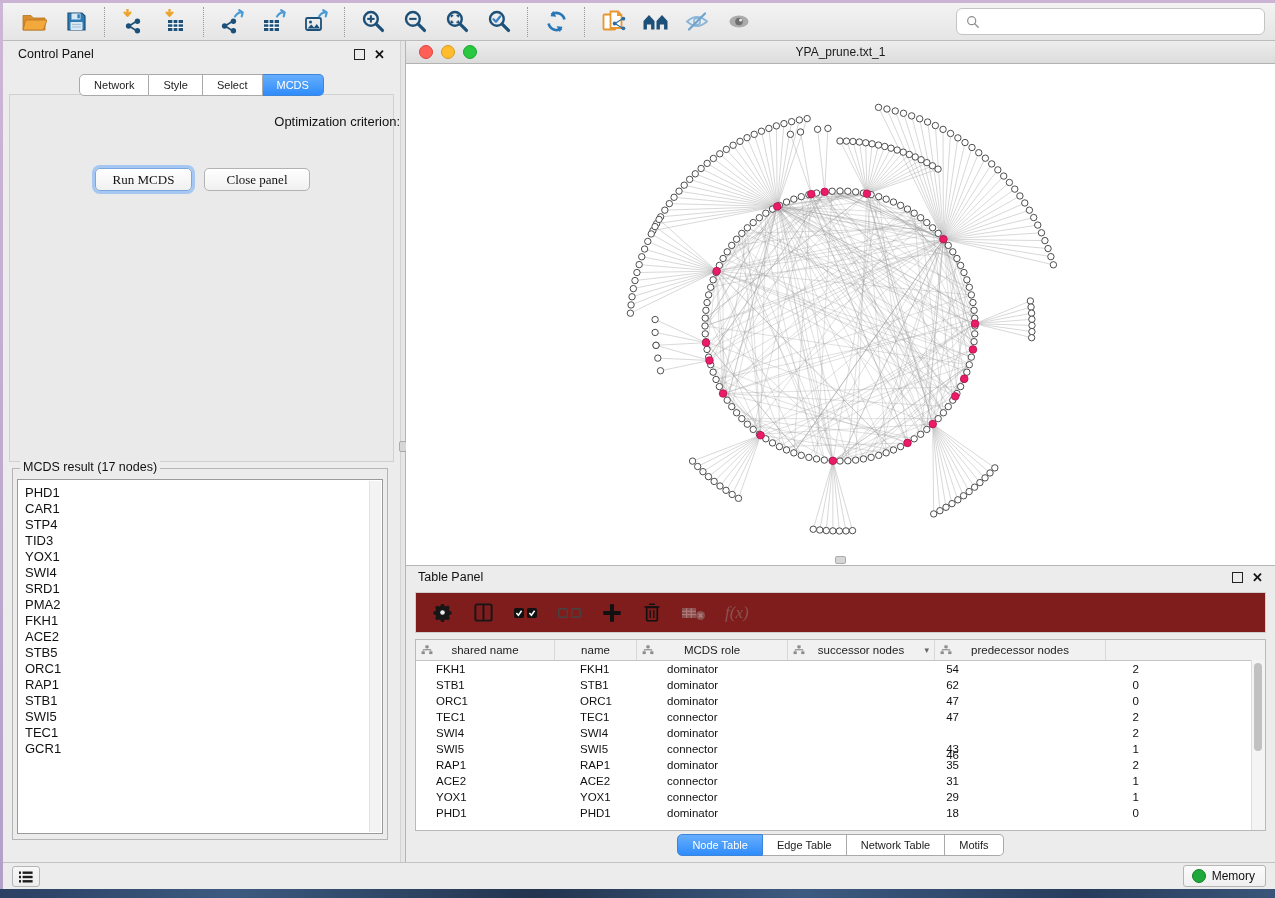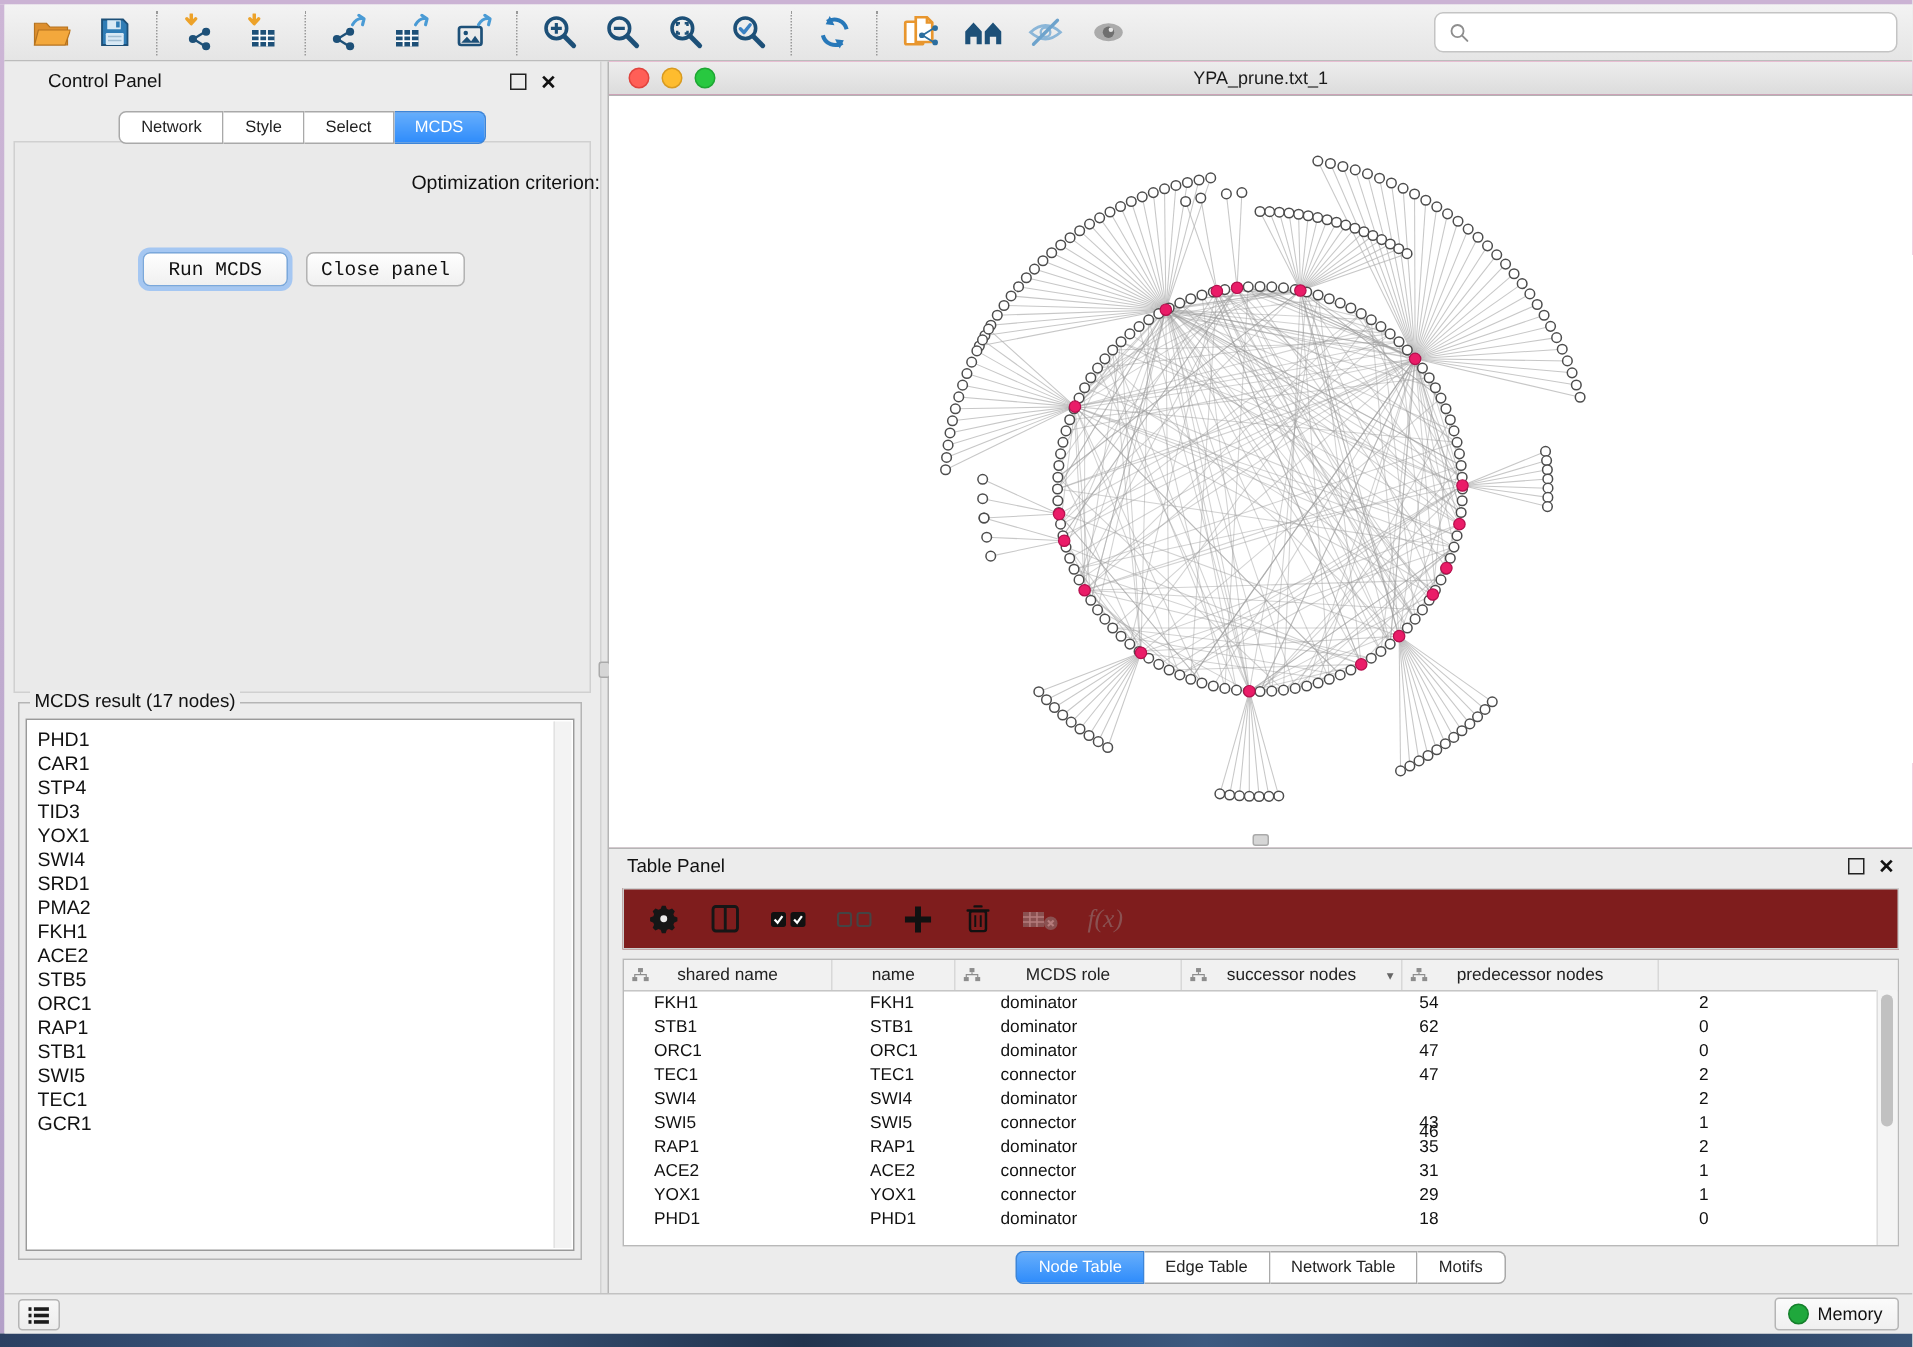--- a/index.html
+++ b/index.html
@@ -19,21 +19,21 @@
   #toolbar{left:3px;top:3px;width:1272px;height:38px;border-bottom:1px solid #bcbcbc;
     background:linear-gradient(#f3f3f3,#e5e5e5);display:flex;align-items:center;padding:0 10px}
   .tb-btn{width:42px;height:32px;display:flex;align-items:center;justify-content:center;border-radius:4px}
   .tb-sep{width:0;height:30px;border-left:1px dotted #999;margin:0 7px}
   #search-box{margin-left:auto;width:289px;height:25px;background:#fff;border:1px solid #c4c4c4;
     border-radius:6px;display:flex;align-items:center;padding:0 9px;gap:6px}
   #search-input{border:none;outline:none;flex:1;font-size:12px;background:transparent;color:#333}
 
   
   #control-panel{left:3px;top:41px;width:397px;height:821px;background:#ececec}
-  #cp-header{left:0;top:0;width:100%;height:26px;display:flex;align-items:center;padding:0 29px;font-size:12.5px}
+  #cp-header{left:0;top:0;width:100%;height:26px;display:flex;align-items:center;padding:0 15px;font-size:12.5px}
   .win-ctrls{margin-left:auto;display:flex;gap:9px;align-items:center}
   .win-float{width:9px;height:9px;border:1.4px solid #222}
   .win-close{font-size:13px;font-weight:bold;line-height:9px;color:#111}
   #cp-tabs{left:0;top:33px;width:100%;display:flex;justify-content:center;position:absolute;z-index:2}
   .seg-tab{height:20px;line-height:20px;padding:0 14px;font-size:11px;background:#fff;
     border:1px solid #a9a9a9;border-left:none;color:#222}
   .seg-tab:first-child{border-left:1px solid #a9a9a9;border-radius:5px 0 0 5px}
   .seg-tab:last-child{border-radius:0 5px 5px 0}
   .seg-tab.active{background:linear-gradient(#66aefc,#2f8cfb);color:#fff;border-color:#3d85d8}
   #cp-inner{left:6px;top:53px;width:385px;height:368px;background:#eaeaea;border:1px solid #d0d0d0}
@@ -41,21 +41,21 @@
   #criterion{left:41px;top:93px;width:315px;height:25px;background:#fff;border:1px solid #b2b2b2;
     border-radius:5px;display:flex;align-items:center;font-size:13px}
   #criterion .val{flex:1;padding-left:10px;white-space:nowrap}
   .stepper{width:19px;height:21px;margin-right:2px;border-radius:4px;
     background:linear-gradient(#6cb0fe,#3a8bf5);display:flex;flex-direction:column;
     align-items:center;justify-content:center;gap:1px}
   .stepper i{width:0;height:0;border-left:3.5px solid transparent;border-right:3.5px solid transparent}
   .stepper i.up{border-bottom:4px solid #fff}
   .stepper i.dn{border-top:4px solid #fff}
   .cp-btn{height:23px;background:linear-gradient(#ffffff,#f0f0f0);border:1px solid #b3b3b3;border-radius:5px;
-    font-size:13px;display:flex;align-items:center;justify-content:center;font-family:Liberation Mono, monospace}
+    font-size:13px;display:flex;align-items:center;justify-content:center;font-family:Liberation Serif, serif}
   #run-btn{left:92px;top:127px;width:97px;border-color:#7aa8dc;box-shadow:0 0 0 3px rgba(108,170,248,.55)}
   #closepanel-btn{left:201px;top:127px;width:106px}
   #mcds-fieldset{left:9px;top:427px;width:376px;height:372px;border:1px solid #b5b5b5;background:#ececec}
   #mcds-legend{left:17px;top:419px;padding:0 3px;background:#ececec;font-size:12.5px}
   #mcds-list{left:14px;top:438px;width:366px;height:355px;background:#fff;border:1px solid #9a9a9a;
     font-size:13px;line-height:16px;padding:5px 0 0 7px;overflow:hidden}
   #mcds-scroll{left:366px;top:440px;width:12px;height:351px;background:#f3f3f3;border-left:1px solid #e2e2e2}
 
   
   #v-split{left:400px;top:41px;width:6px;height:821px;background:#e6e6e6;

